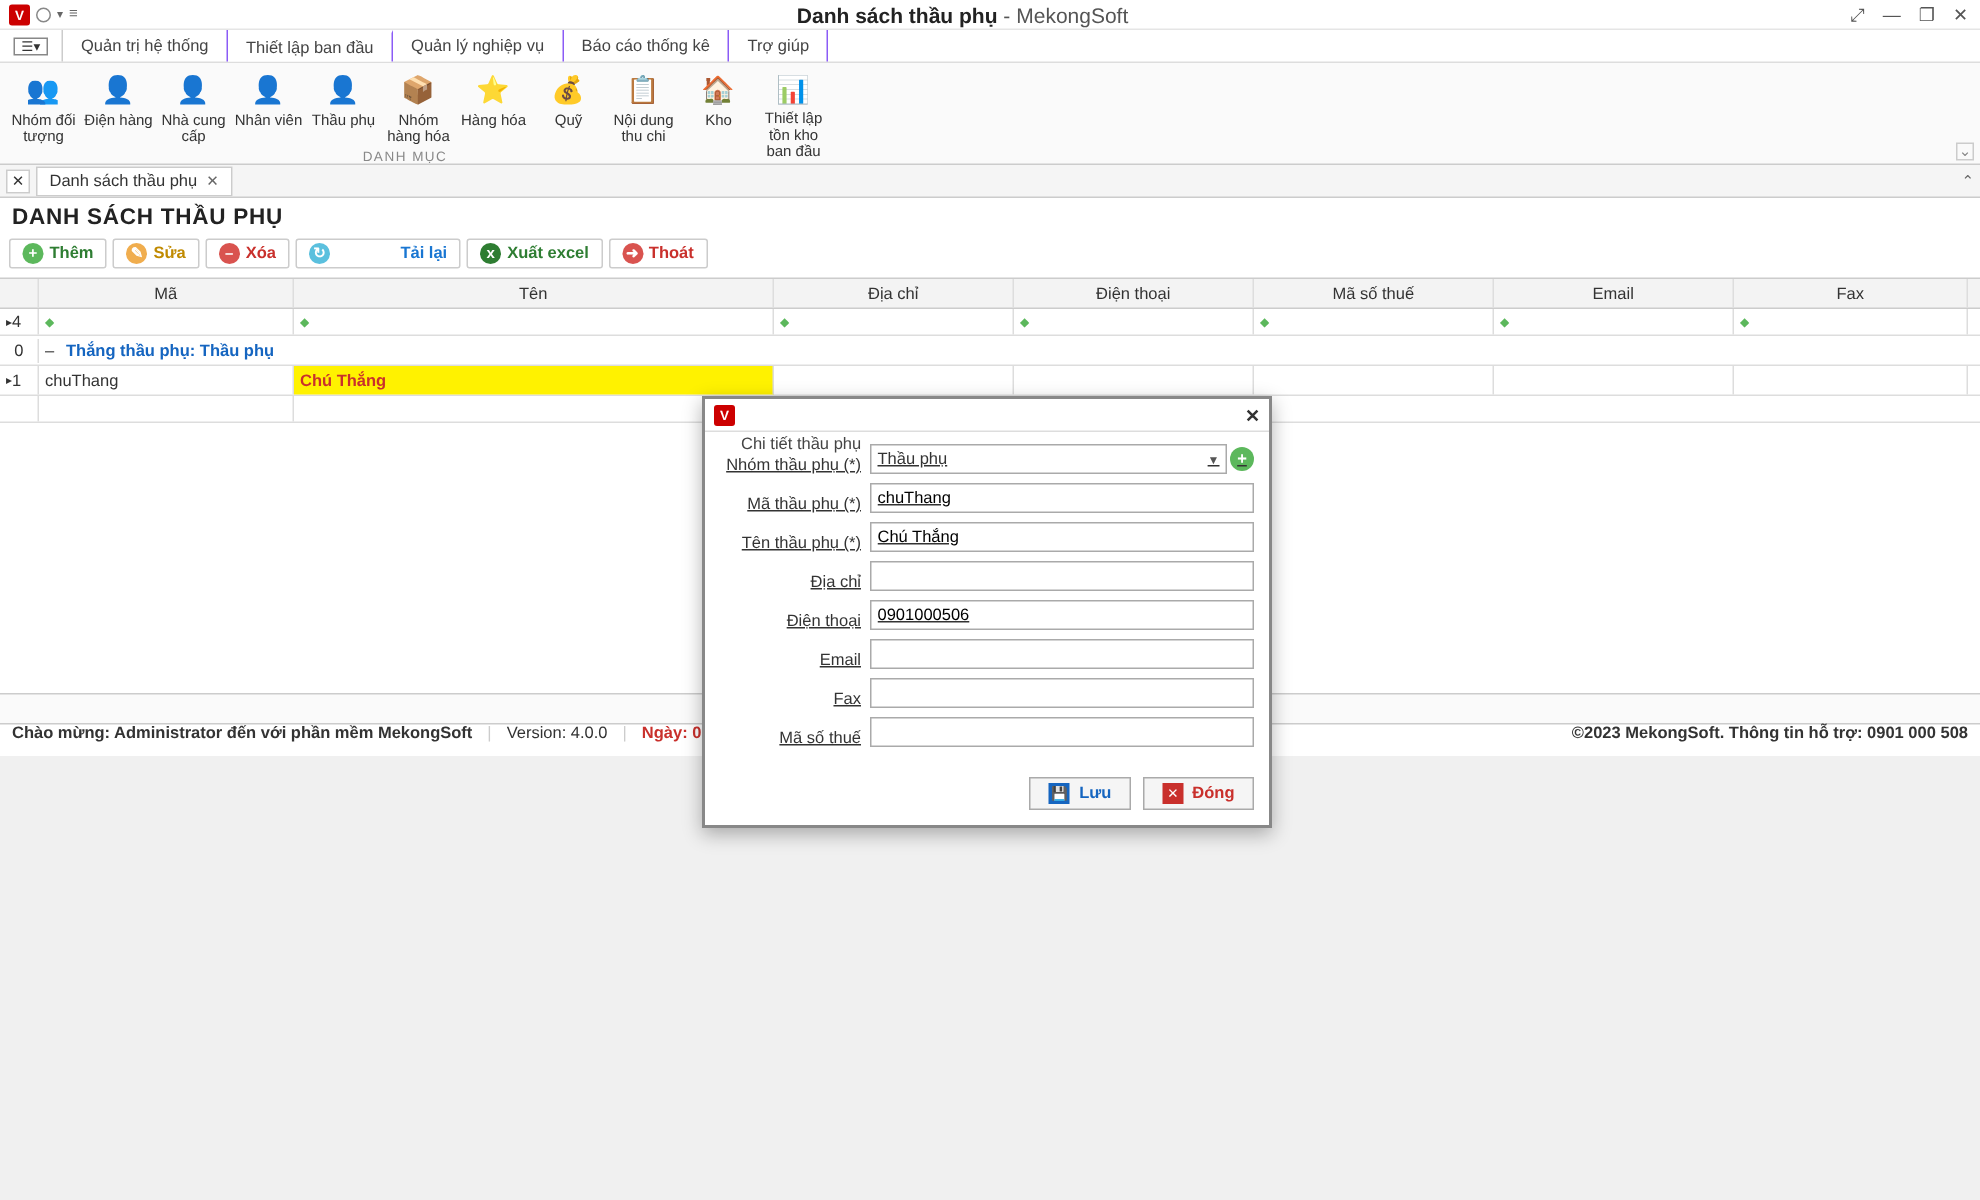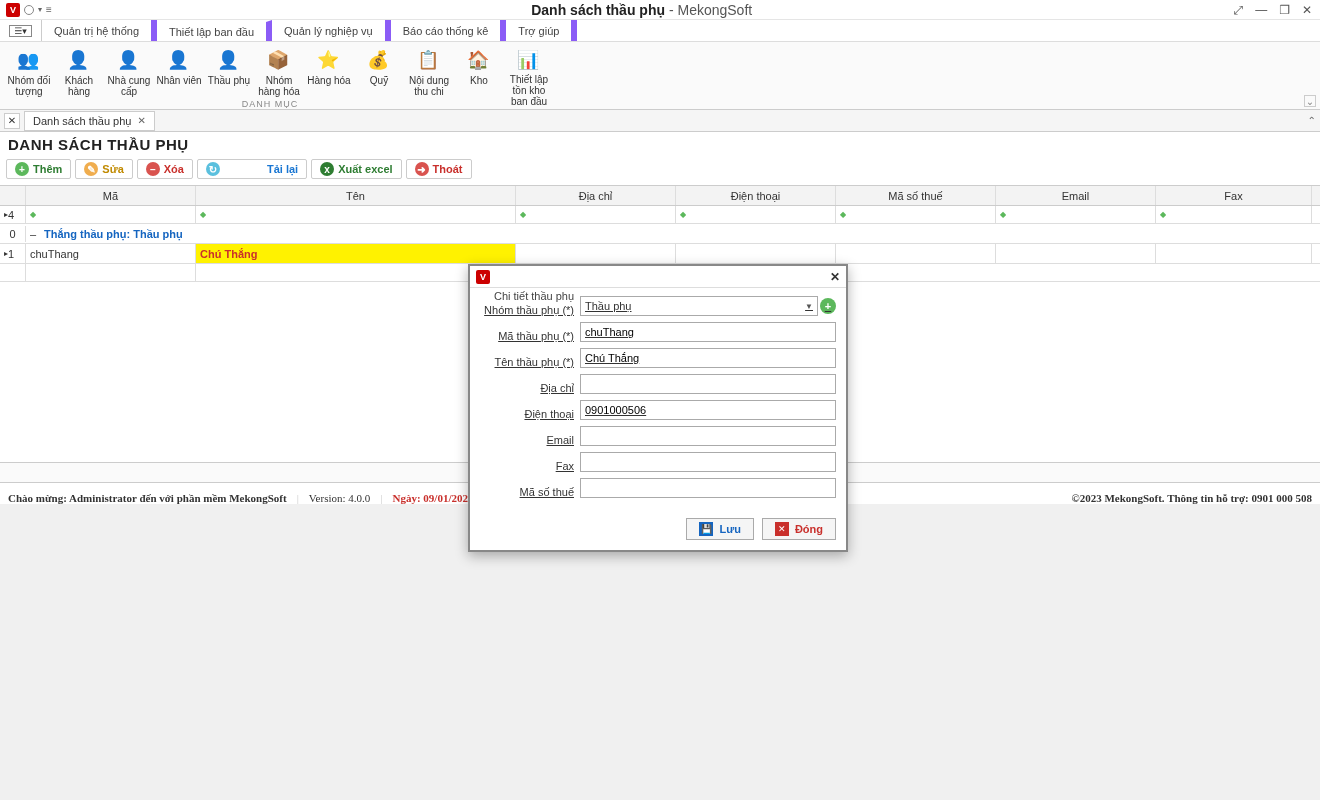--- a/index.html
+++ b/index.html
@@ -7,21 +7,21 @@
 .app { width: 1320px; height: 800px; position: relative; background: #fff; display: flex; flex-direction: column; }
 .titlebar { height: 20px; display: flex; align-items: center; padding: 0 6px; border-bottom: 1px solid #e5e5e5; }
 .titlebar-left { display: flex; align-items: center; gap: 4px; }
 .v-logo { width: 14px; height: 14px; background: #c00; border-radius: 2px; color: #fff; font-size: 9px; font-weight: bold; display: flex; align-items: center; justify-content: center; }
 .titlebar-center { flex: 1; text-align: center; font-size: 14px; color: #555; }
 .titlebar-center b { font-weight: bold; color: #222; }
 .titlebar-right { display: flex; gap: 8px; font-size: 12px; color: #555; }
 .titlebar-btn { cursor: pointer; padding: 0 2px; }
 .menubar { height: 22px; display: flex; border-bottom: 1px solid #ddd; align-items: stretch; }
 .menubar-first { width: 42px; border-right: 1px solid #ccc; display: flex; align-items: center; justify-content: center; }
-.menubar-tab { padding: 0 12px; display: flex; align-items: center; border-right: 6px solid #8b5cf6; cursor: pointer; font-size: 11px; color: #444; }
+.menubar-tab { padding: 0 12px; display: flex; align-items: center; border-right: 1px solid #8b5cf6; cursor: pointer; font-size: 11px; color: #444; }
 .menubar-tab.active { background: #fff; border-top: 2px solid #fff; font-weight: normal; }
 .ribbon { height: 68px; border-bottom: 1px solid #ccc; display: flex; padding: 2px 4px 0 4px; position: relative; background: #fafafa; }
 .ribbon-item { width: 50px; display: flex; flex-direction: column; align-items: center; padding: 2px 0; cursor: pointer; }
 .ribbon-icon { width: 28px; height: 28px; border-radius: 4px; margin-bottom: 1px; display: flex; align-items: center; justify-content: center; font-size: 18px; }
 .ribbon-label { font-size: 10px; text-align: center; line-height: 1.1; color: #333; }
 .ribbon-group-label { position: absolute; bottom: 0; left: 0; width: 540px; text-align: center; font-size: 9px; color: #888; letter-spacing: 1px; }
 .ribbon-expand { position: absolute; right: 4px; bottom: 2px; font-size: 10px; color: #888; cursor: pointer; border: 1px solid #ccc; width: 12px; height: 12px; display:flex; align-items:center; justify-content:center; }
 .tabstrip { height: 22px; display: flex; align-items: center; border-bottom: 1px solid #ccc; padding: 0 4px; background: #f5f5f5; }
 .tabstrip-close { width: 16px; height: 16px; border: 1px solid #ccc; display: flex; align-items: center; justify-content: center; font-size: 10px; cursor: pointer; margin-right: 4px; background:#fff; }
 .tabstrip-tab { display: flex; align-items: center; padding: 0 8px; height: 20px; border: 1px solid #ccc; background: #fff; font-size: 11px; gap: 6px; }
@@ -58,21 +58,21 @@
 .grid-filter { display: flex; height: 18px; border-bottom: 1px solid #ddd; }
 .filter-handle { font-size: 8px; color: #5cb85c; }
 .grid-group { display: flex; height: 20px; border-bottom: 1px solid #ddd; align-items: center; }
 .group-toggle { width: 14px; text-align: center; color: #333; cursor: pointer; }
 .group-label { color: #1565c0; font-weight: bold; padding-left: 4px; }
 .grid-row { display: flex; height: 20px; border-bottom: 1px solid #ddd; }
 .grid-row .col-name { background: #fff200; color: #c9302c; font-weight: bold; }
 .grid-summary { display: flex; height: 18px; border-bottom: 1px solid #ddd; }
 .summary-text { color: #d81b60; font-weight: bold; }
 .grid-footer { height: 20px; border-top: 1px solid #ccc; background: #fafafa; display: flex; align-items: center; justify-content: center; color: #c9302c; font-weight: bold; }
-.statusbar { height: 22px; border-top: 1px solid #ccc; display: flex; align-items: flex-end; padding: 0 8px; font-size: 11px; background: #fff; font-family: Liberation Serif, serif; }
+.statusbar { height: 22px; border-top: 1px solid #ccc; display: flex; align-items: flex-start; padding: 0 8px; font-size: 11px; background: #fff; }
 .statusbar .sep { margin: 0 10px; color: #ccc; }
 .status-welcome { font-weight: bold; }
 .status-date { color: #c9302c; font-weight: bold; }
 .status-right { margin-left: auto; font-weight: bold; }
 .pad { flex: 1; background: #f0f0f0; }
 .modal { position: absolute; left: 468px; top: 264px; width: 380px; background: #fff; border: 2px solid #888; box-shadow: 0 4px 12px rgba(0,0,0,0.3); }
 .modal-title { height: 22px; display: flex; align-items: center; padding: 0 6px; border-bottom: 1px solid #ddd; gap: 4px; }
 .modal-title-text { font-size: 11px; color: #444; margin-top: 38px; }
 .modal-close { margin-left: auto; cursor: pointer; font-size: 12px; font-weight: bold; }
 .modal-body { padding: 8px 10px; }
@@ -137,21 +137,21 @@
       </div>
   </div>
 
   <div class="ribbon">
     <div class="ribbon-item">
         <div class="ribbon-icon" style="color:#f0ad4e">👥</div>
         <div class="ribbon-label">Nhóm đối tượng</div>
       </div>
     <div class="ribbon-item">
         <div class="ribbon-icon" style="color:#f0ad4e">👤</div>
-        <div class="ribbon-label">Khách hàng</div>
+        <div class="ribbon-label">Điện hàng</div>
       </div>
     <div class="ribbon-item">
         <div class="ribbon-icon" style="color:#f0ad4e">👤</div>
         <div class="ribbon-label">Nhà cung cấp</div>
       </div>
     <div class="ribbon-item">
         <div class="ribbon-icon" style="color:#f0ad4e">👤</div>
         <div class="ribbon-label">Nhân viên</div>
       </div>
     <div class="ribbon-item">

